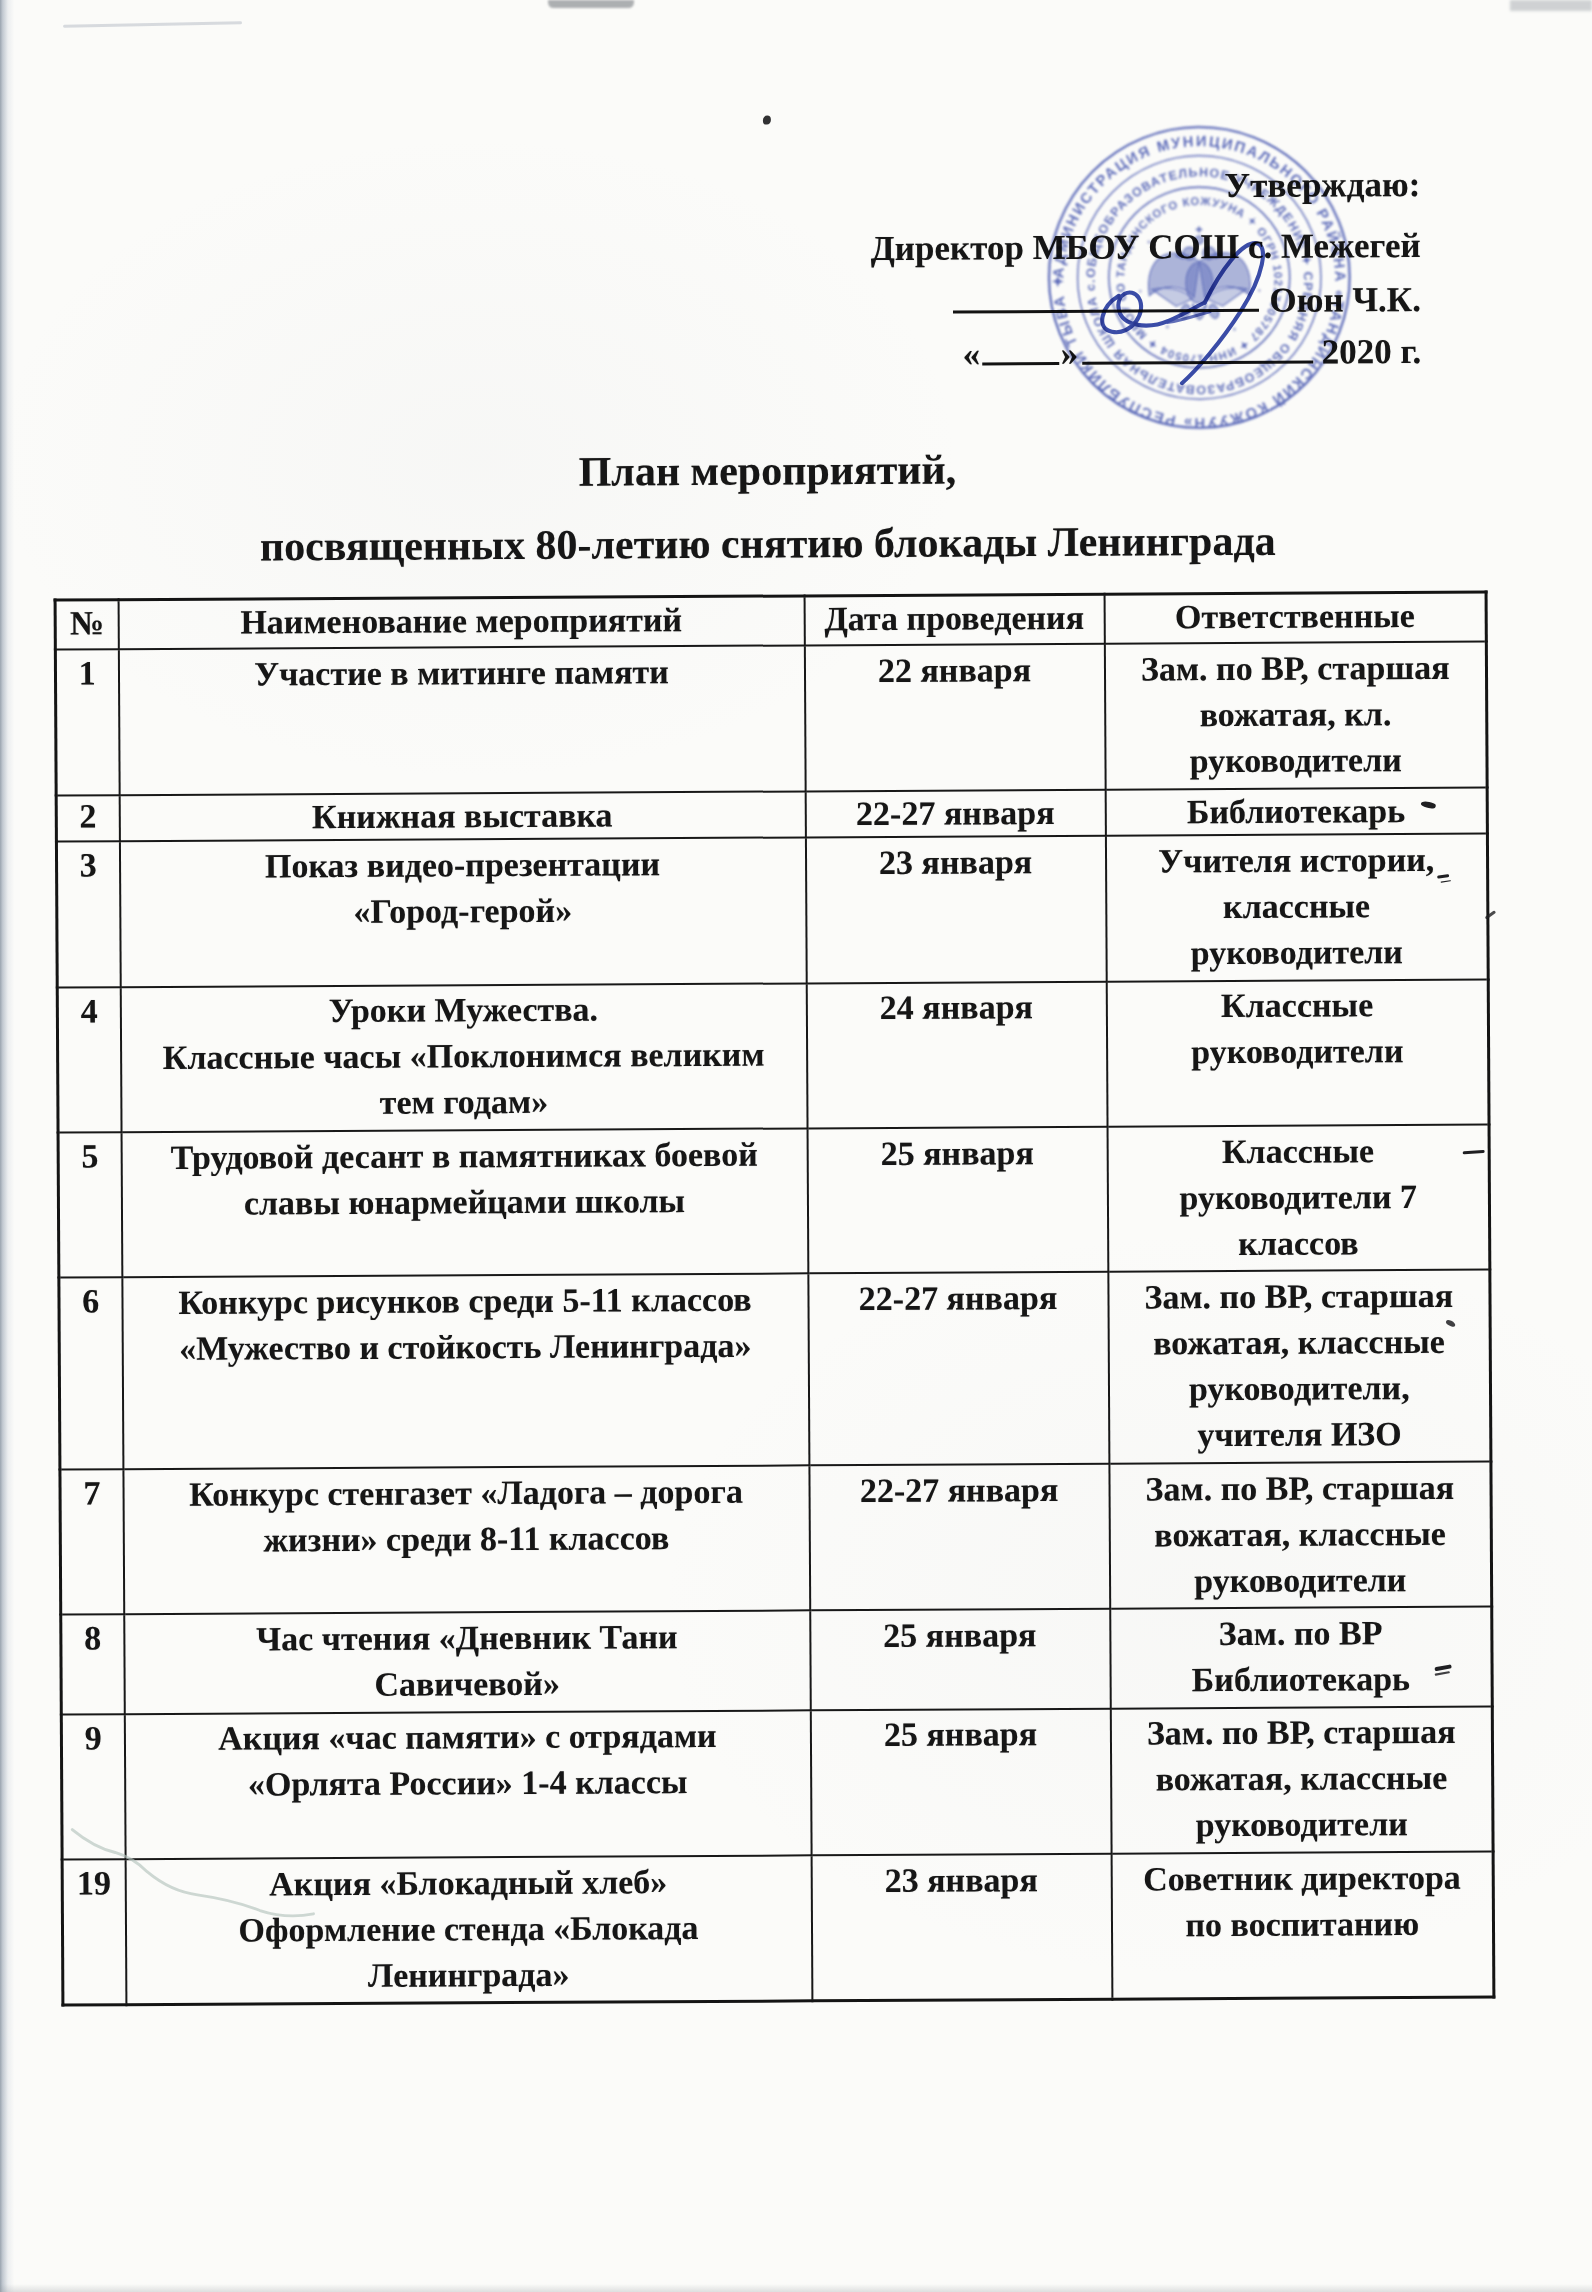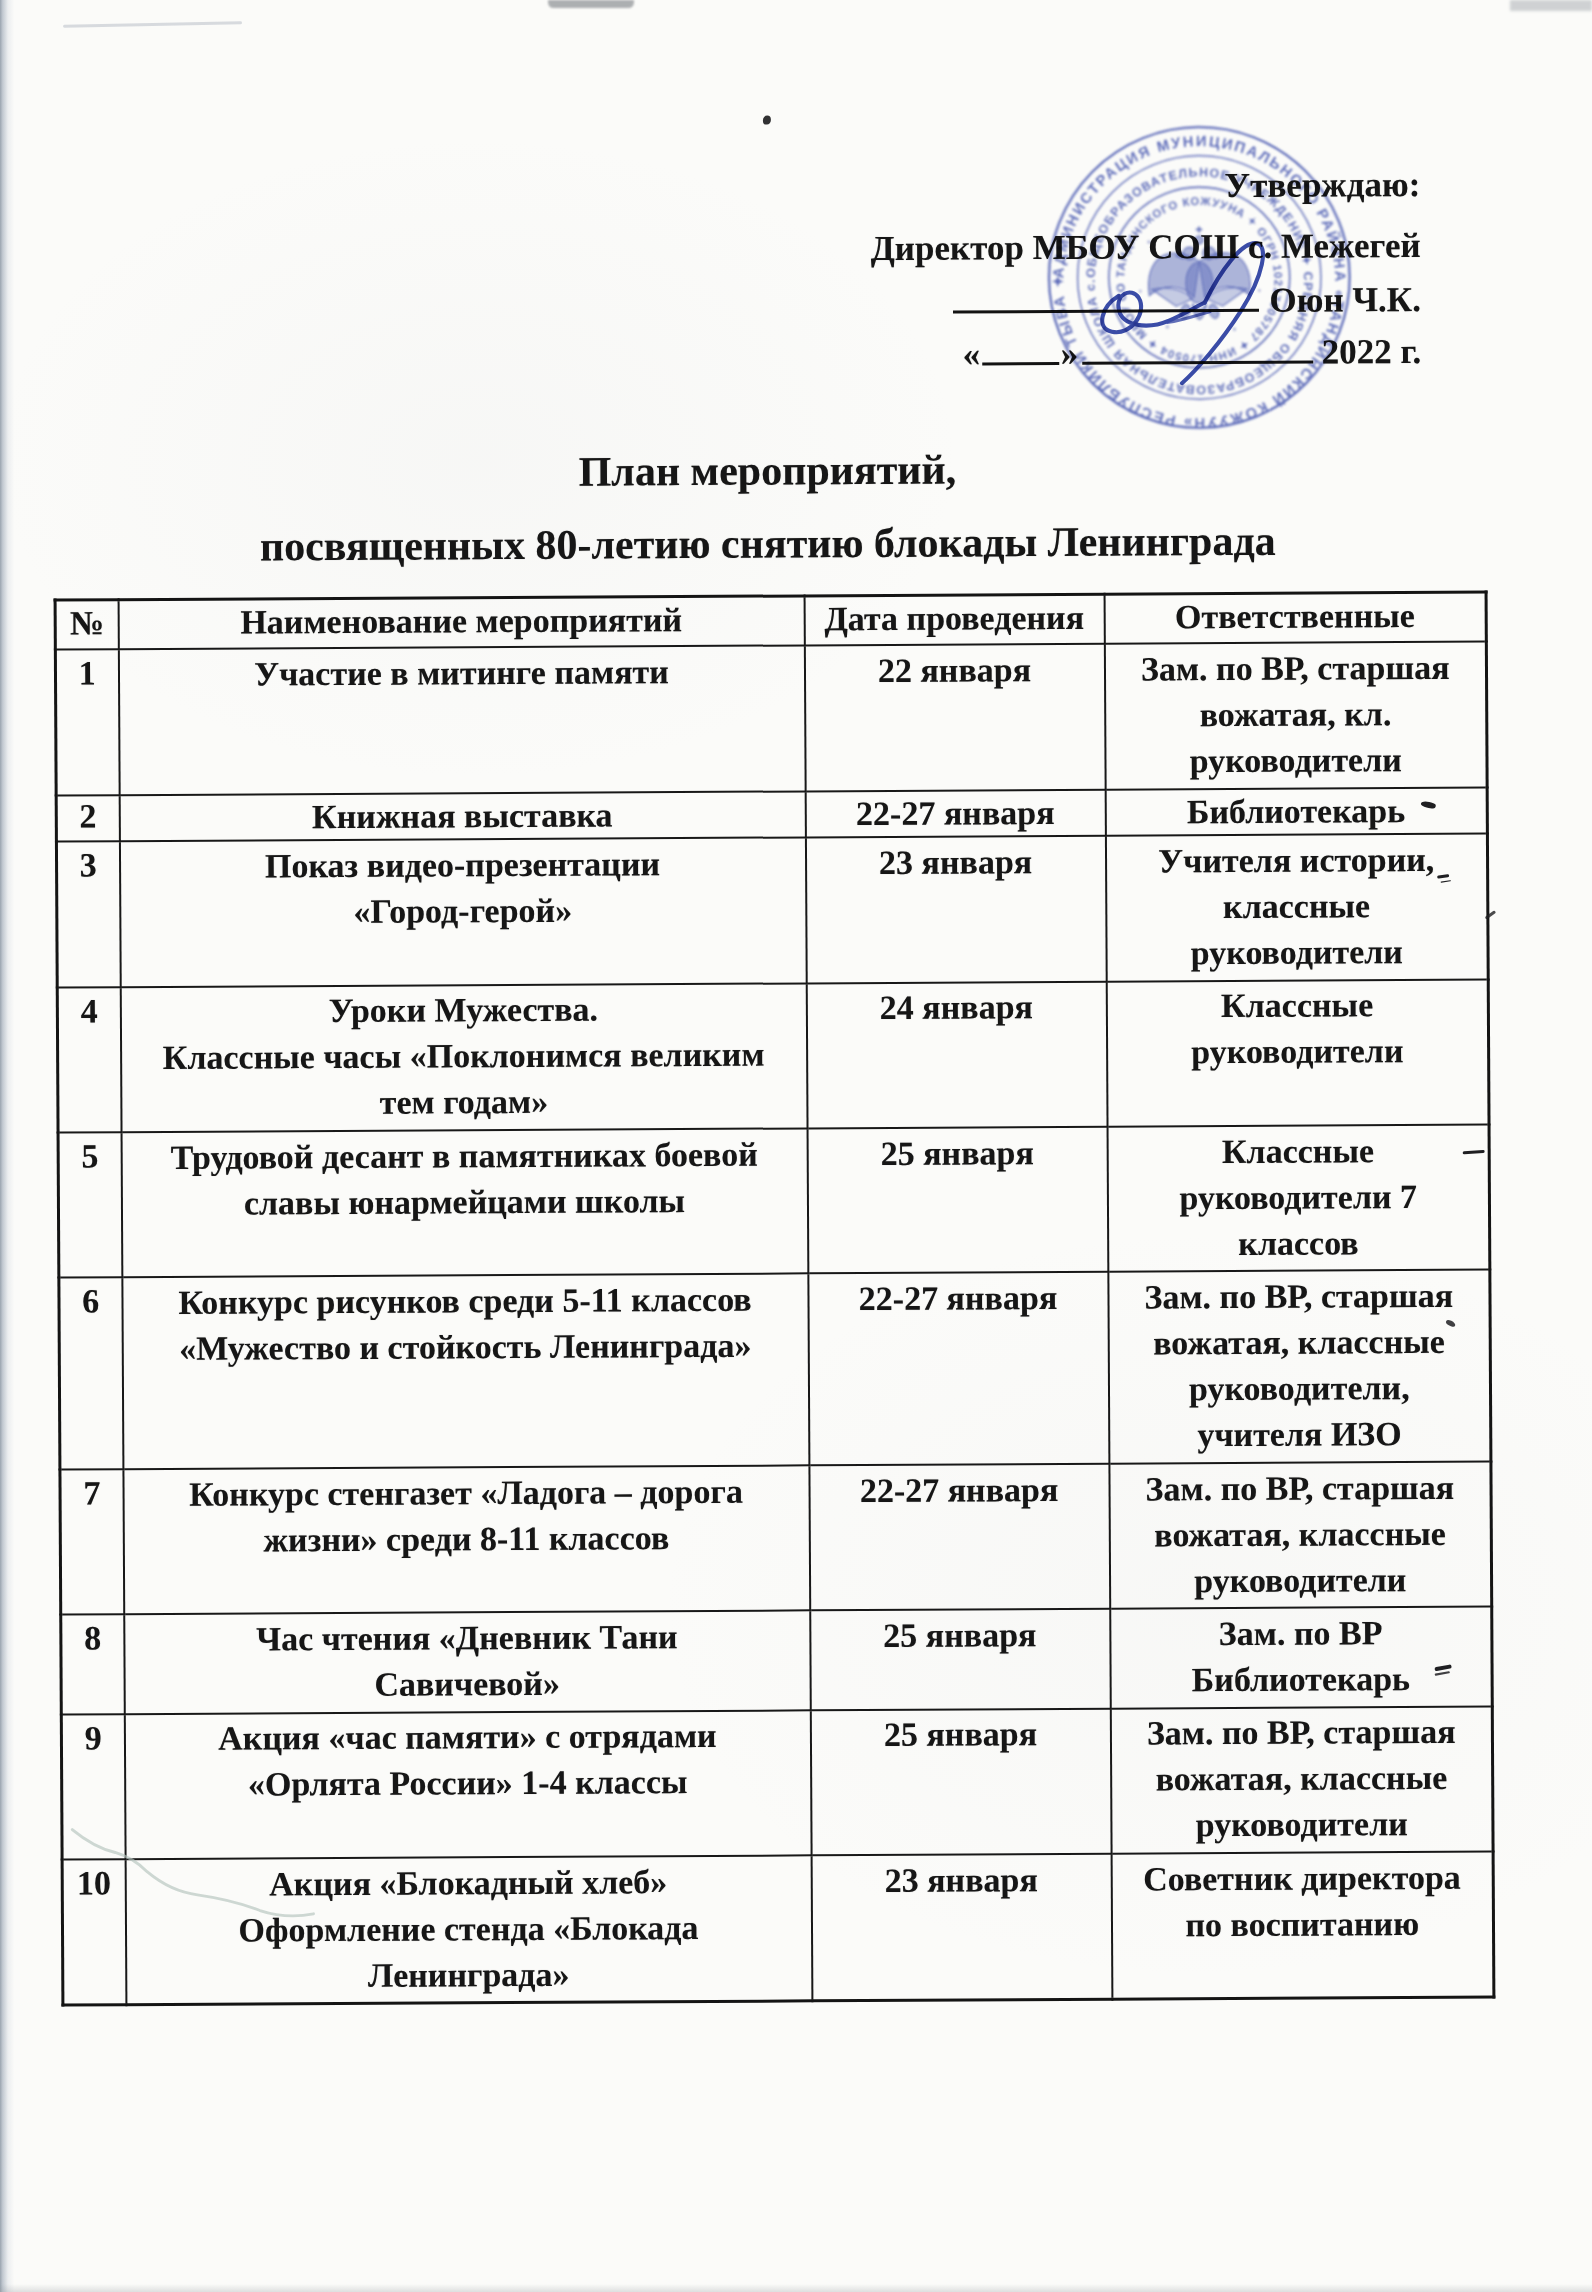--- a/index.html
+++ b/index.html
@@ -74,21 +74,21 @@
 <div class="scan-topleft-line"></div>
 <div class="scan-top-smudge"></div>
 <div class="scan-topright-smudge"></div>
 
 <div class="scan-rotate">
 
   <div class="approval">
     <div class="approval-line l1">Утверждаю:</div>
     <div class="approval-line l2">Директор МБОУ СОШ с. Межегей</div>
     <div class="approval-line l3"><span class="uline w340"></span><span>Оюн Ч.К.</span></div>
-    <div class="approval-line l4"><span>«</span><span class="uline w85"></span><span>»</span><span class="uline w255"></span><span>2022 г.</span></div>
+    <div class="approval-line l4"><span>«</span><span class="uline w85"></span><span>»</span><span class="uline w255"></span><span>2020 г.</span></div>
   </div>
 
   <svg class="stamp" viewBox="0 0 352 376">
     <defs>
       <path id="ringA" d="M 24,190 A 152,152 0 1 1 23.99,190.3" fill="none"></path>
       <path id="ringB" d="M 59,190 A 117,117 0 1 1 58.99,190.3" fill="none"></path>
       <path id="ringC" d="M 92,190 A 84,84 0 1 1 91.99,190.3" fill="none"></path>
       <filter id="fuzz">
           <feGaussianBlur stdDeviation="0.9"></feGaussianBlur>
         </filter>
@@ -232,21 +232,21 @@
       <tr>
         <td class="cell-num">9</td>
         <td>Акция «час памяти» с отрядами
 «Орлята России» 1-4 классы</td>
         <td>25 января</td>
         <td>Зам. по ВР, старшая
 вожатая, классные
 руководители</td>
       </tr>
       <tr>
-        <td class="cell-num">10</td>
+        <td class="cell-num">19</td>
         <td>Акция «Блокадный хлеб»
 Оформление стенда «Блокада
 Ленинграда»</td>
         <td>23 января</td>
         <td>Советник директора
 по воспитанию</td>
       </tr>
     </tbody>
   </table>
 

